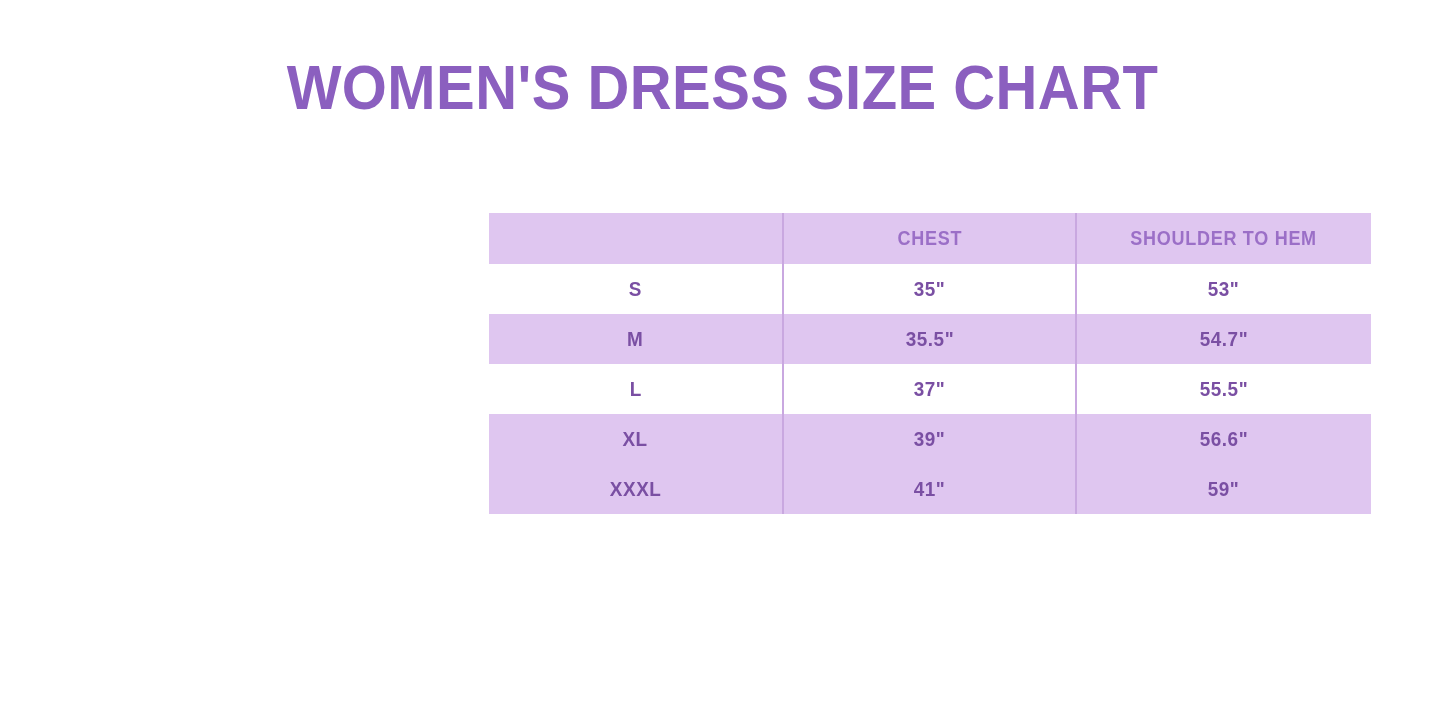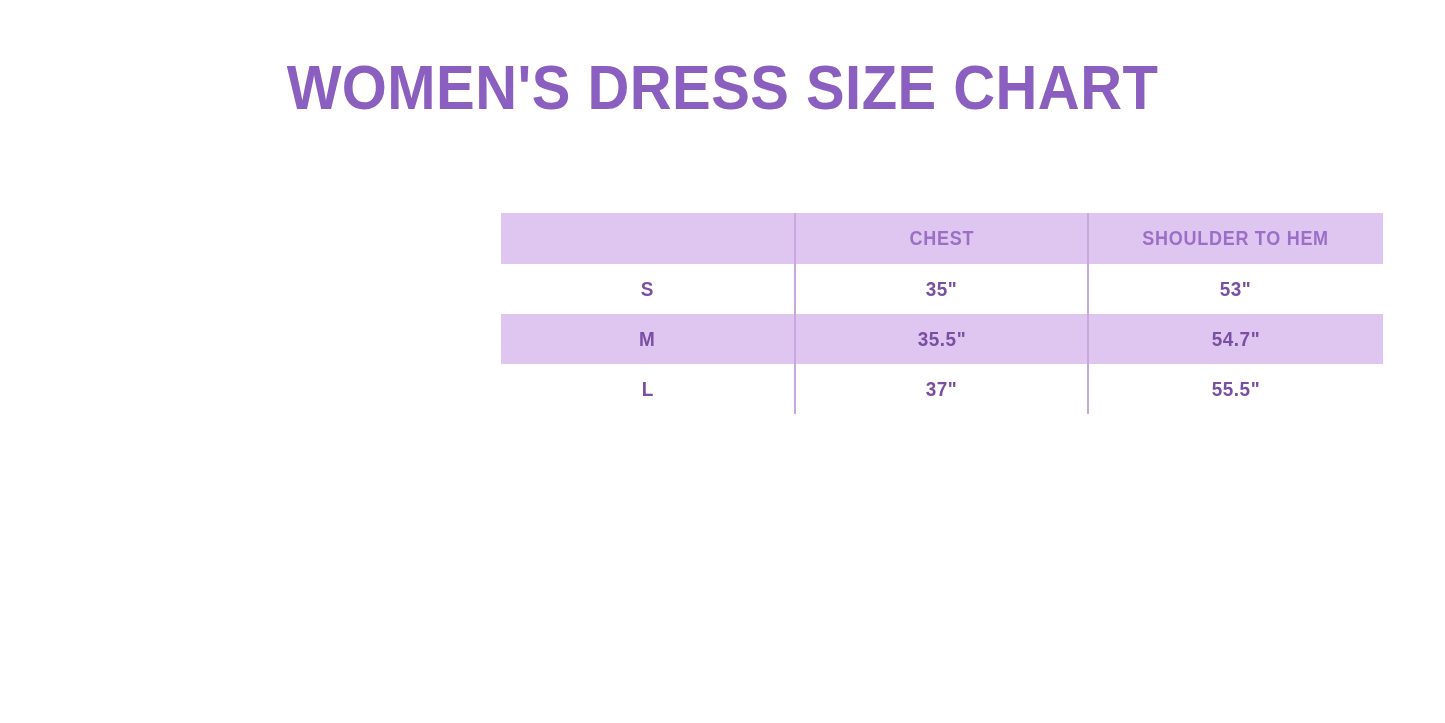--- a/index.html
+++ b/index.html
@@ -36,21 +36,21 @@
     line-height: 70px;
     letter-spacing: 0.5px;
     transform: scaleX(0.92);
     transform-origin: center top;
     white-space: nowrap;
   }
 
   
   .size-table-wrap {
     position: absolute;
-    left: 501px;
+    left: 489px;
     top: 213px;
     width: 882px;
     height: 353px;
   }
 
   table.size-table {
     border-collapse: collapse;
     width: 882px;
     table-layout: fixed;
     font-family: "Liberation Sans", sans-serif;
@@ -166,20 +166,42 @@
             <span class="cell-txt">L</span>
           </td>
           <td class="col-b">
             <span class="cell-txt">37"</span>
           </td>
           <td class="col-c">
             <span class="cell-txt">55.5"</span>
           </td>
         </tr>
 
-
-
+        <tr class="row-tint">
+          <td class="col-a">
+            <span class="cell-txt">XL</span>
+          </td>
+          <td class="col-b">
+            <span class="cell-txt">39"</span>
+          </td>
+          <td class="col-c">
+            <span class="cell-txt">56.6"</span>
+          </td>
+        </tr>
+
+
+        <tr class="row-tint">
+          <td class="col-a">
+            <span class="cell-txt">XXXL</span>
+          </td>
+          <td class="col-b">
+            <span class="cell-txt">41"</span>
+          </td>
+          <td class="col-c">
+            <span class="cell-txt">59"</span>
+          </td>
+        </tr>
 
       </tbody>
     </table>
   </div>
 
 </div>
 
 </body></html>

